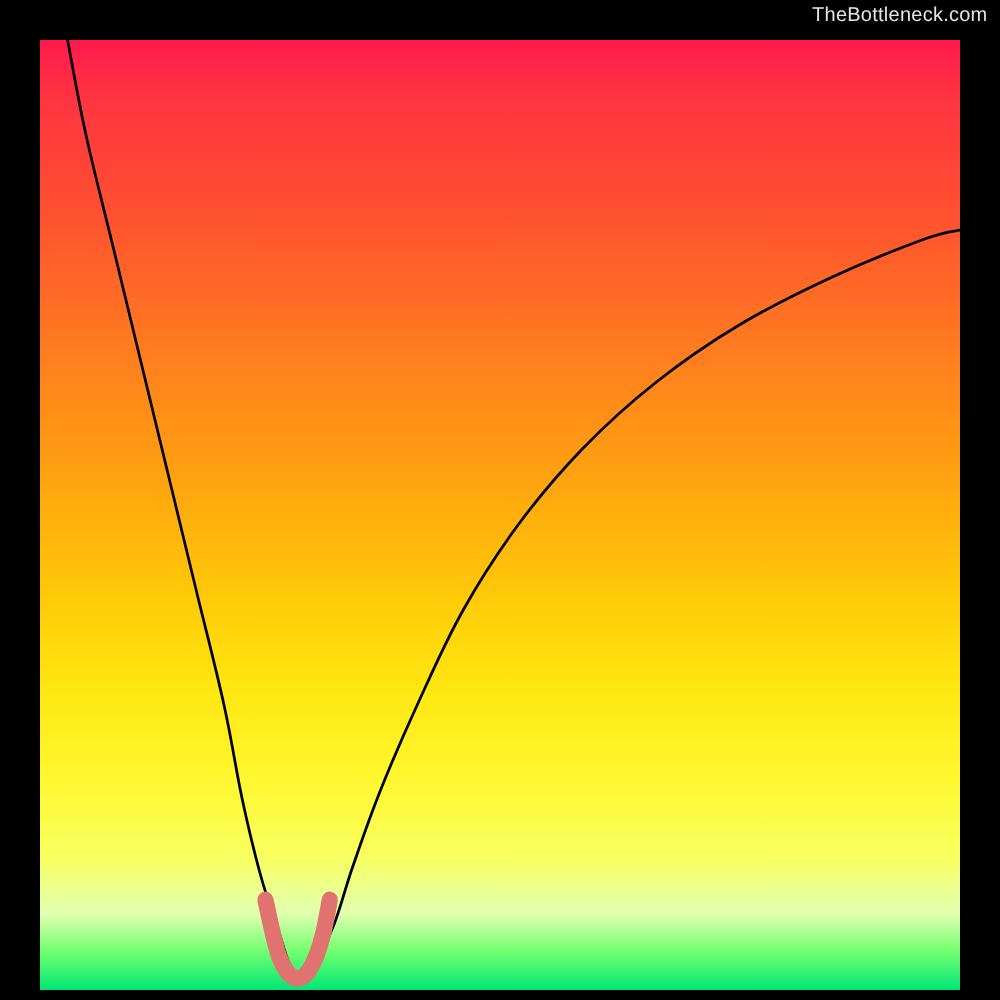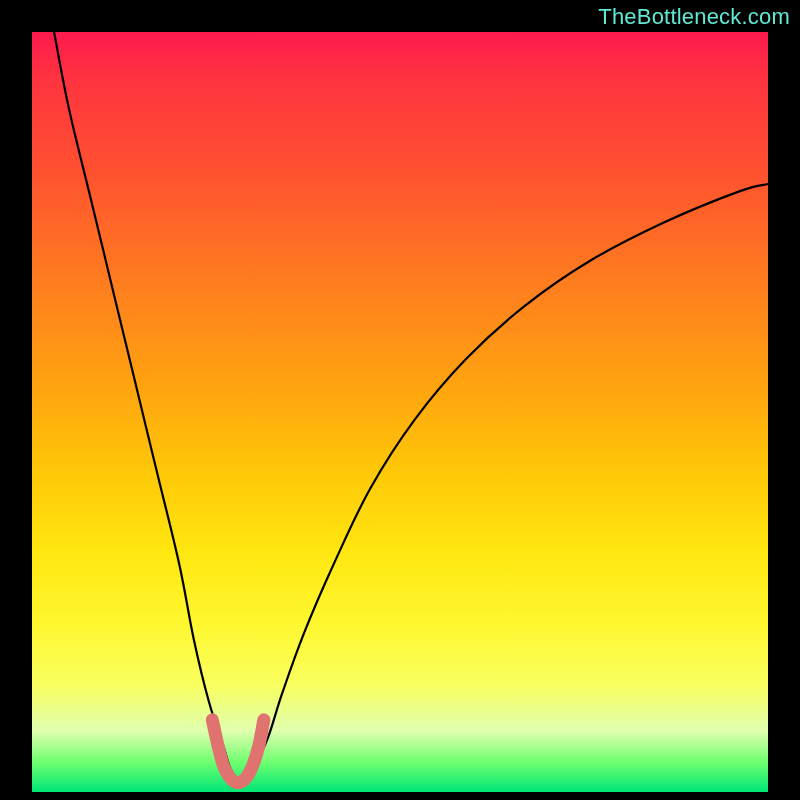--- a/index.html
+++ b/index.html
@@ -39,22 +39,22 @@
       #f8ff60 86%,
       #e0ffb0 92%,
       #70ff70 96%,
       #00e676 100%
     );
   }
   .watermark {
     position: absolute;
     top: 4px;
     right: 10px;
-    color: #5eead4;
-    font-size: 22px;
+    color: #e5e5e5;
+    font-size: 16px;
     font-weight: 500;
     letter-spacing: 0.2px;
     user-select: none;
   }
   svg.curve {
     position: absolute;
     left: 0;
     top: 0;
     width: 736px;
     height: 760px;

